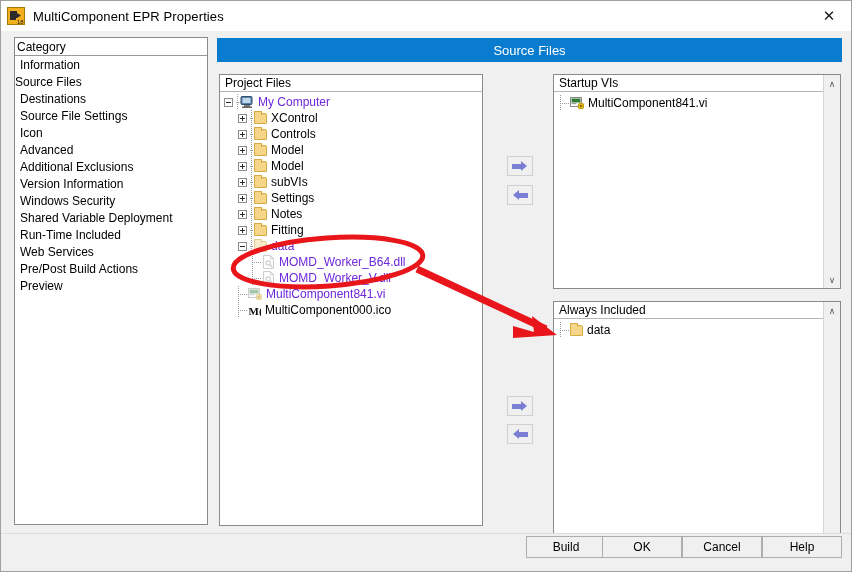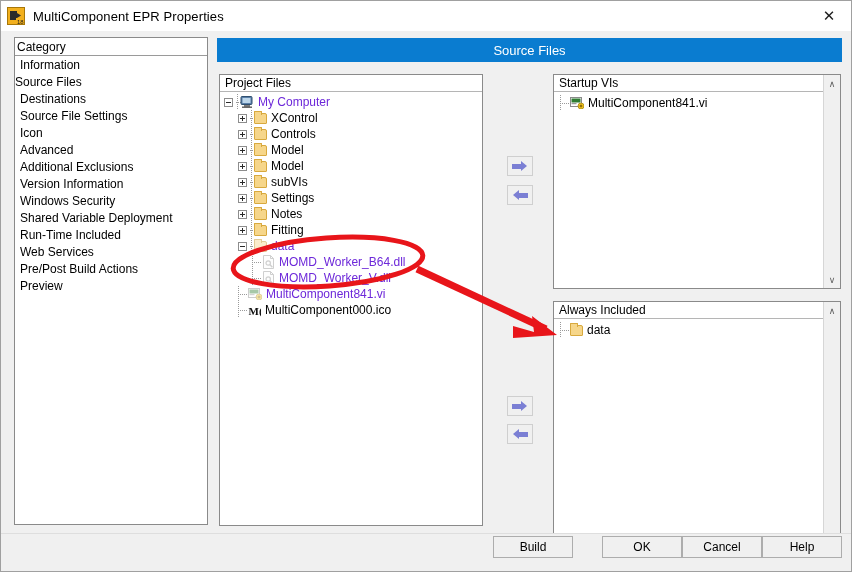--- a/index.html
+++ b/index.html
@@ -196,21 +196,21 @@
   #buttonbar {
     position:absolute; left:0; bottom:0; width:850px; height:38px;
     background:#f0f0f0; border-top:1px solid #dedede;
   }
   .btn {
     position:absolute; top:2px; width:80px; height:22px;
     background:#f0f0f0; border:1px solid #adadad;
     display:flex; align-items:center; justify-content:center;
     font-size:12px; color:#000; cursor:default;
   }
-  #btn-build  { left:492px; }
+  #btn-build  { left:525px; }
   #btn-ok     { left:601px; }
   #btn-cancel { left:681px; }
   #btn-help   { left:761px; }
 
   
   #annotations {
     position:absolute; left:0; top:0; width:852px; height:572px;
     pointer-events:none;
   }
 </style>

